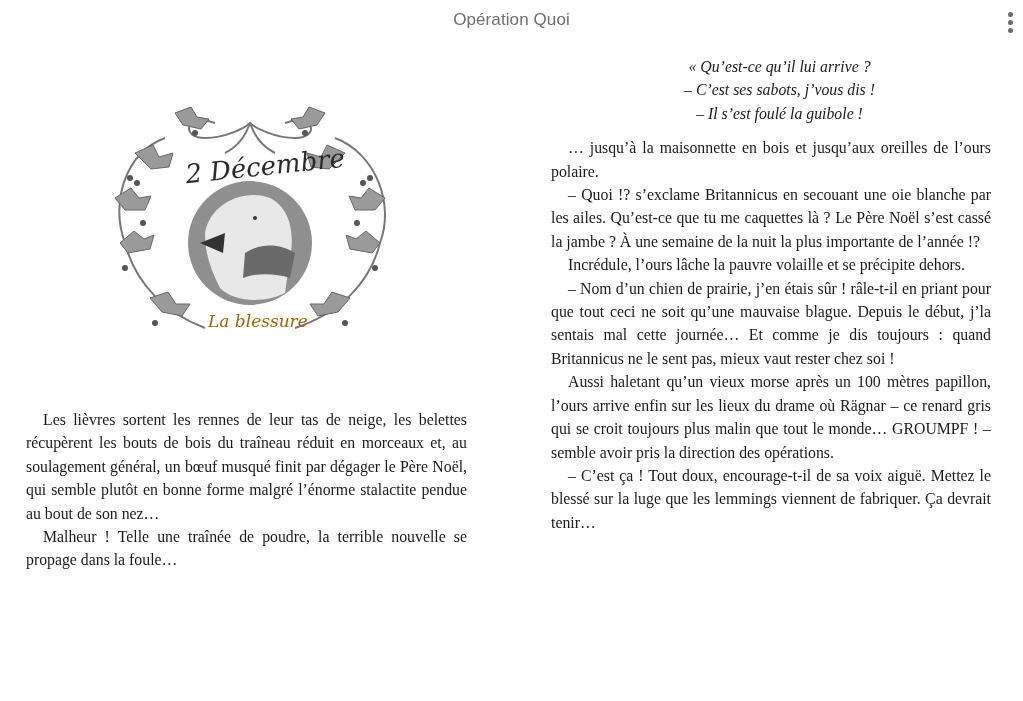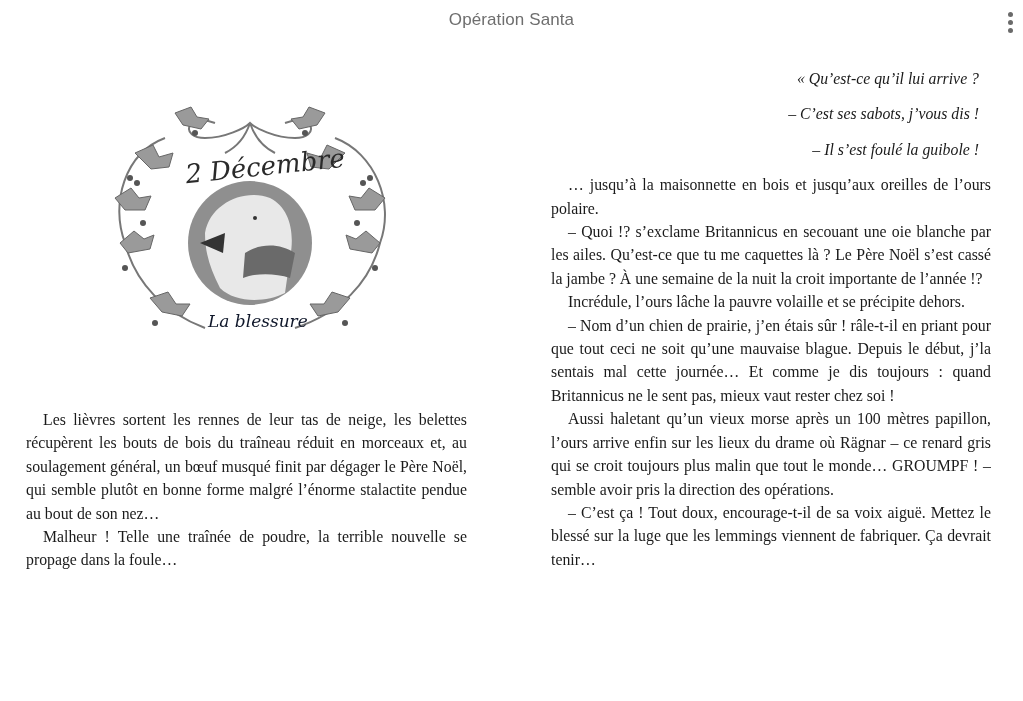--- a/index.html
+++ b/index.html
@@ -7,33 +7,33 @@
   .title-bar { position:absolute; left:0; top:0; width:1023px; height:44px; }
   .title { position:absolute; left:0; right:0; top:10px; text-align:center; font-family:"Liberation Sans", sans-serif; font-size:17px; color:#6e6e6e; font-weight:normal; letter-spacing:0.1px; }
   .more-btn { position:absolute; right:4px; top:10px; width:18px; height:26px; cursor:pointer; }
   .more-btn span { position:absolute; left:7px; width:5px; height:5px; border-radius:50%; background:#6a6a6a; }
   .more-btn span:nth-child(1){ top:2px; } .more-btn span:nth-child(2){ top:10px; } .more-btn span:nth-child(3){ top:18px; }
 
   .page { position:absolute; font-size:15.8px; line-height:23.4px; text-align:justify; }
   .page-left { left:26px; top:408px; width:441px; }
   .page-right { left:551px; top:55px; width:440px; }
   .page p { margin:0; text-indent:17px; }
-  .dialog p { font-style:italic; text-indent:17px; text-align:right; margin:12px; }
+  .dialog p { font-style:italic; text-indent:17px; text-align:center; margin:0; }
   .dialog { margin-bottom:11px; }
   b { font-weight:normal; }
 
   .illustration { position:absolute; left:95px; top:93px; width:310px; height:250px; }
   .wreath-title { position:absolute; left:90px; top:58px; font-family:"DejaVu Serif", serif; font-style:italic; font-size:26px; color:#2a2a2a; transform:rotate(-6deg); white-space:nowrap; }
-  .wreath-sub { position:absolute; left:113px; top:218px; font-family:"DejaVu Serif", serif; font-style:italic; font-size:17px; color:#0f172a; white-space:nowrap; }
+  .wreath-sub { position:absolute; left:113px; top:218px; font-family:"DejaVu Serif", serif; font-style:italic; font-size:17px; color:#a16207; white-space:nowrap; }
 </style>
 </head>
 <body>
 
 <div class="title-bar">
-  <div class="title">Opération Santa</div>
+  <div class="title">Opération Quoi</div>
   <div class="more-btn">
     <span></span>
       <span></span>
       <span></span>
   </div>
 </div>
 
 <div class="illustration">
   <svg width="310" height="250" viewBox="0 0 310 250">
     <g fill="none" stroke="#777" stroke-width="2">
@@ -83,18 +83,18 @@
   <p>Malheur ! Telle une traînée de poudre, la terrible nouvelle se propage dans la foule…</p>
 </div>
 
 <div class="page page-right">
   <div class="dialog">
     <p>« Qu’est-ce qu’il lui arrive ?</p>
     <p>– C’est ses sabots, j’vous dis !</p>
     <p>– Il s’est foulé la guibole !</p>
   </div>
   <p>… jusqu’à la maisonnette en bois et jusqu’aux oreilles de l’ours polaire.</p>
-  <p><span>– </span><b>Quoi !?</b><span> s’exclame Britannicus en secouant une oie blanche par les ailes. Qu’est-ce que tu me caquettes là ? Le Père Noël s’est cassé la jambe ? À une semaine de la nuit </span><b>la croit importante</b><span> de l’année !?</span></p>
+  <p><span>– </span><b>Quoi !?</b><span> s’exclame Britannicus en secouant une oie blanche par les ailes. Qu’est-ce que tu me caquettes là ? Le Père Noël s’est cassé la jambe ? À une semaine de la nuit </span><b>la plus importante</b><span> de l’année !?</span></p>
   <p>Incrédule, l’ours lâche la pauvre volaille et se précipite dehors.</p>
   <p>– Nom d’un chien de prairie, j’en étais sûr ! râle-t-il en priant pour que tout ceci ne soit qu’une mauvaise blague. Depuis le début, j’la sentais mal cette journée… Et comme je dis toujours : quand Britannicus ne le sent pas, mieux vaut rester chez soi !</p>
   <p><span>Aussi haletant qu’un vieux morse après un 100 mètres papillon, l’ours arrive enfin sur les lieux du drame où </span><b>Rägnar</b><span> – ce renard gris qui se croit toujours plus malin que tout le monde… </span><b>GROUMPF !</b><span> – semble avoir pris la direction des opérations.</span></p>
   <p>– C’est ça ! Tout doux, encourage-t-il de sa voix aiguë. Mettez le blessé sur la luge que les lemmings viennent de fabriquer. Ça devrait tenir…</p>
 </div>
 
 </body></html>

